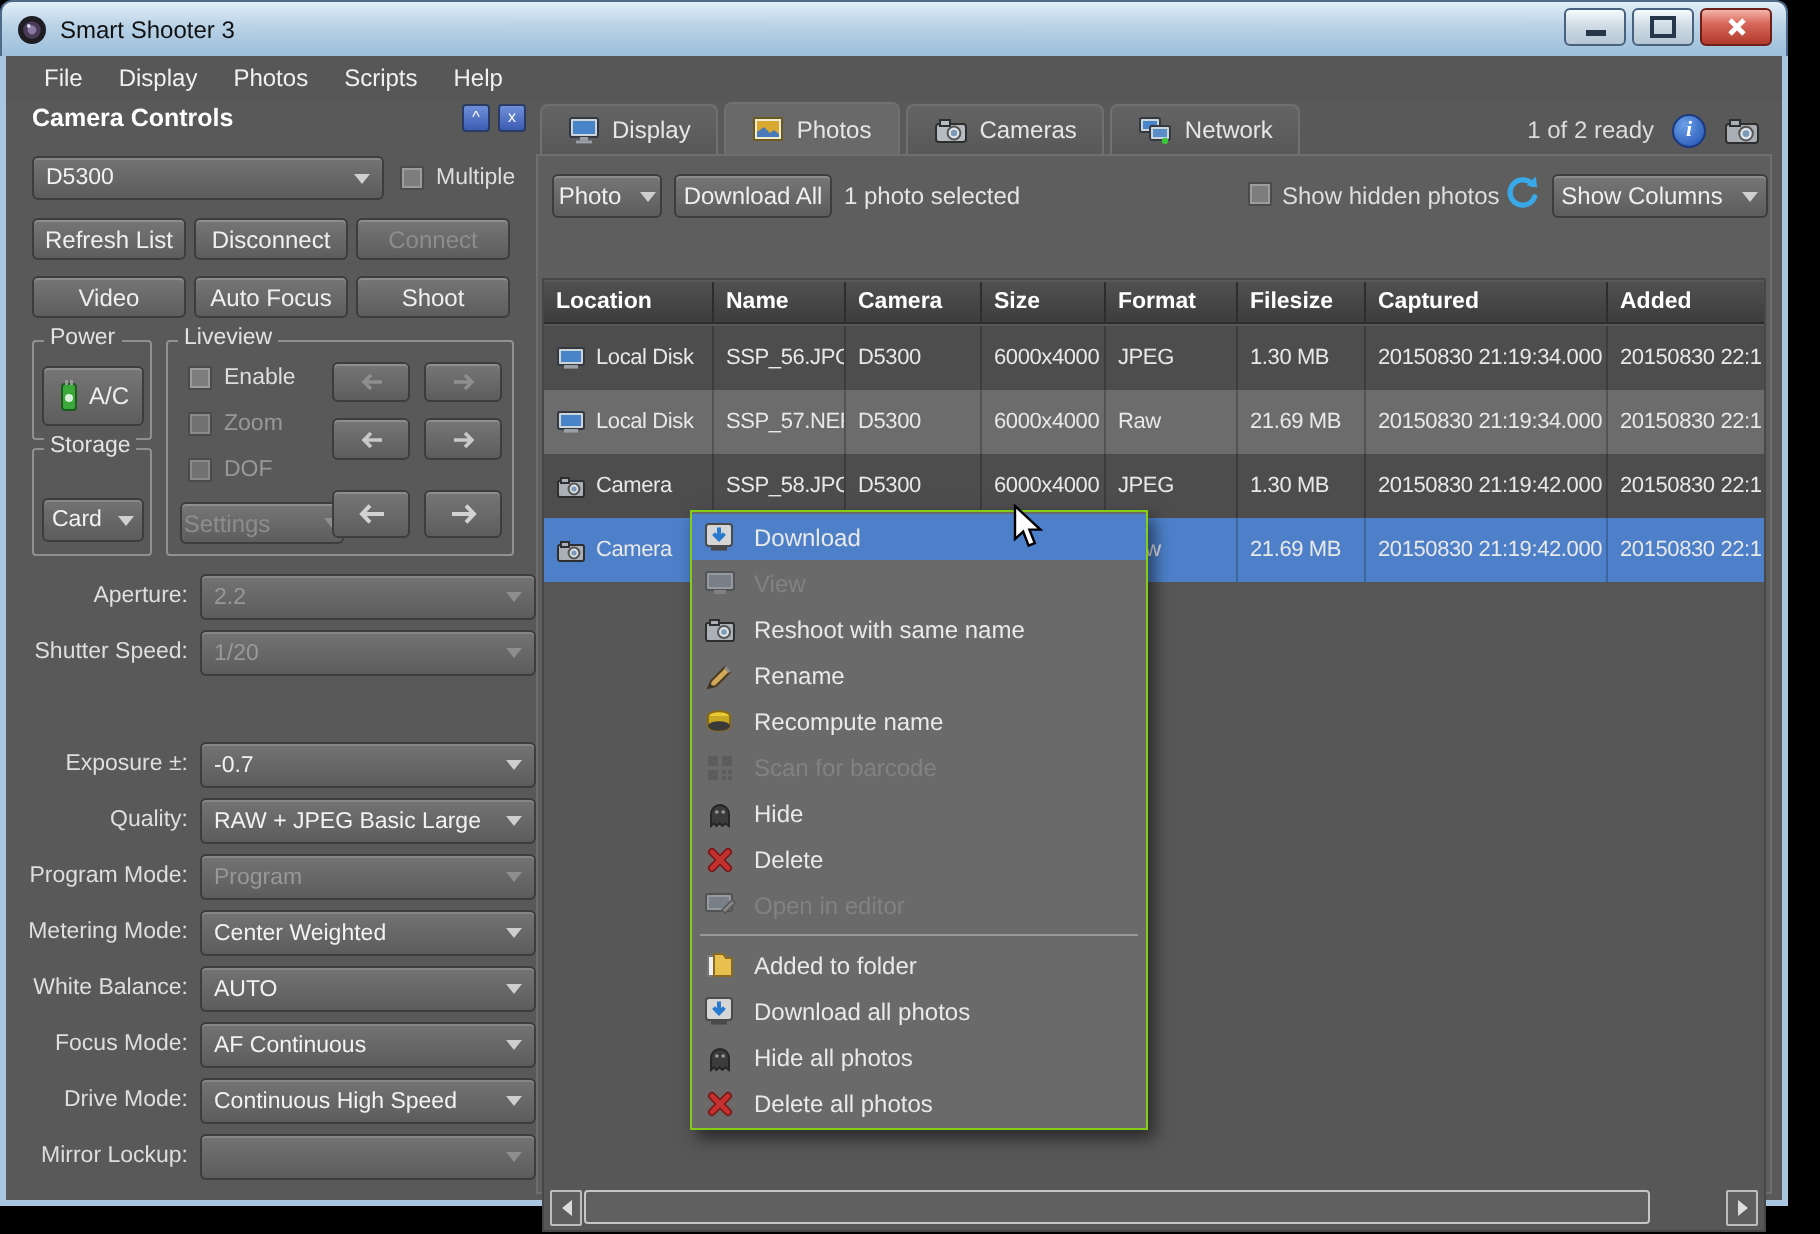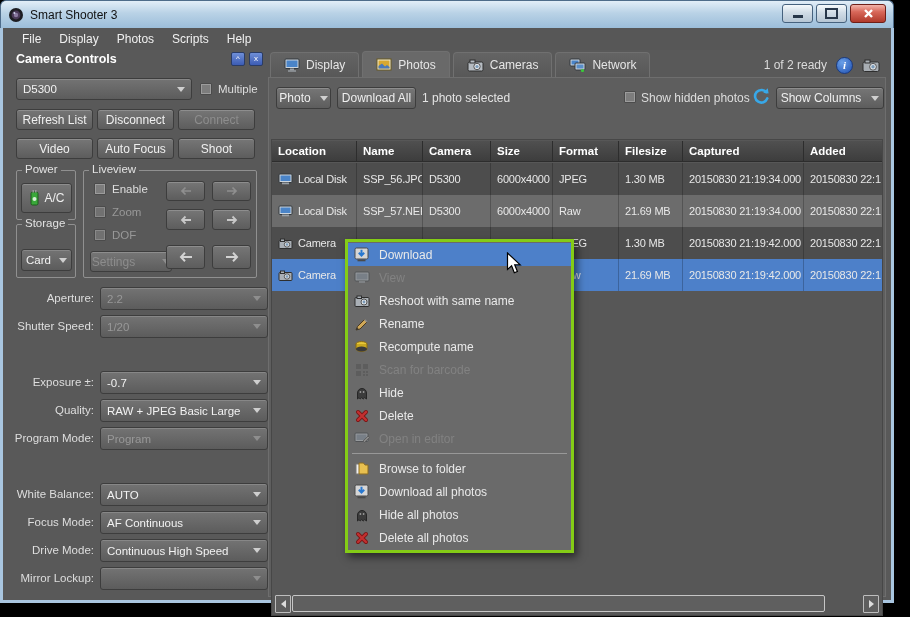--- a/index.html
+++ b/index.html
@@ -81,21 +81,21 @@
   .row-sel{background:#4d80c9}
   .c0{width:85px}.c1{width:66px}.c2{width:68px}.c3{width:62px}.c4{width:66px}.c5{width:64px}.c6{width:121px}.c7{flex:1;border-right:none}
   
   .sb{position:absolute;left:3px;bottom:3px;width:604px;height:17px;display:flex;align-items:center}
   .sb-btn{width:14px;height:16px;border:1px solid #bdbdbd;background:#5e5e5e;border-radius:1px;
     display:flex;align-items:center;justify-content:center;flex:none}
   .sb-thumb{position:absolute;left:17px;width:531px;height:15px;border:1px solid #c6c6c6;background:#5f5f5f;border-radius:2px}
   .tri-l{width:0;height:0;border-top:4px solid transparent;border-bottom:4px solid transparent;border-right:5px solid #dcdcdc}
   .tri-r{width:0;height:0;border-top:4px solid transparent;border-bottom:4px solid transparent;border-left:5px solid #dcdcdc}
   
-  .ctx{left:345px;top:239px;width:229px;background:#6a6a6a;border:3px solid #84cc16;
+  .ctx{left:345px;top:255px;width:229px;background:#6a6a6a;border:1px solid #84cc16;
     box-shadow:3px 4px 8px rgba(0,0,0,.55);padding:1px 0}
   .ctx-item{height:23px;display:flex;align-items:center;gap:9px;padding-left:5px;color:#e9e9e9}
   .ctx-item.hl{background:#4d80c9}
   .ctx-item.dis{color:#828282}
   .ctx-item.dis svg{opacity:.45}
   .ctx-sep{height:1px;background:#989898;margin:3px 4px}
   .mi{width:17px;height:17px;flex:none;display:flex;align-items:center;justify-content:center}
   .icon{display:flex;align-items:center;justify-content:center;flex:none}
 </style>
 </head>
@@ -255,20 +255,27 @@
     <span class="lbl">Quality:</span>
     <div class="combo">
         <span class="cval">RAW + JPEG Basic Large</span>
         <span class="darr"></span>
       </div>
   </div>
   <div class="formrow" style="top:375px">
     <span class="lbl">Program Mode:</span>
     <div class="combo disabled">
         <span class="cval">Program</span>
+        <span class="darr"></span>
+      </div>
+  </div>
+  <div class="formrow" style="top:403px">
+    <span class="lbl">Metering Mode:</span>
+    <div class="combo">
+        <span class="cval">Center Weighted</span>
         <span class="darr"></span>
       </div>
   </div>
   <div class="formrow" style="top:431px">
     <span class="lbl">White Balance:</span>
     <div class="combo">
         <span class="cval">AUTO</span>
         <span class="darr"></span>
       </div>
   </div>
@@ -578,21 +585,21 @@
     <span>Open in editor</span>
   </div>
   <div class="ctx-sep"></div>
   <div class="ctx-item">
     <span class="mi">
         <svg width="15" height="13">
           <rect x="2" y="2" width="9" height="10" fill="#f0f0f0" stroke="#777"></rect>
           <path d="M5 1 h4.5 l1.5 2 H14 v9 H5 Z" fill="#e8c050" stroke="#8a6a20"></path>
         </svg>
       </span>
-    <span>Browse to folder</span>
+    <span>Added to folder</span>
   </div>
   <div class="ctx-item">
     <span class="mi">
         <svg width="15" height="15">
           <rect x="1" y="1" width="13" height="11" rx="1.5" fill="#d6d6d6" stroke="#4a4a4a"></rect>
           <path d="M7.5 2.8 V7.6 M4.8 5.8 L7.5 8.6 L10.2 5.8" stroke="#2878d0" stroke-width="2" fill="none"></path>
           <rect x="3.5" y="12.5" width="8" height="1.8" fill="#4a4a4a"></rect>
         </svg>
       </span>
     <span>Download all photos</span>

